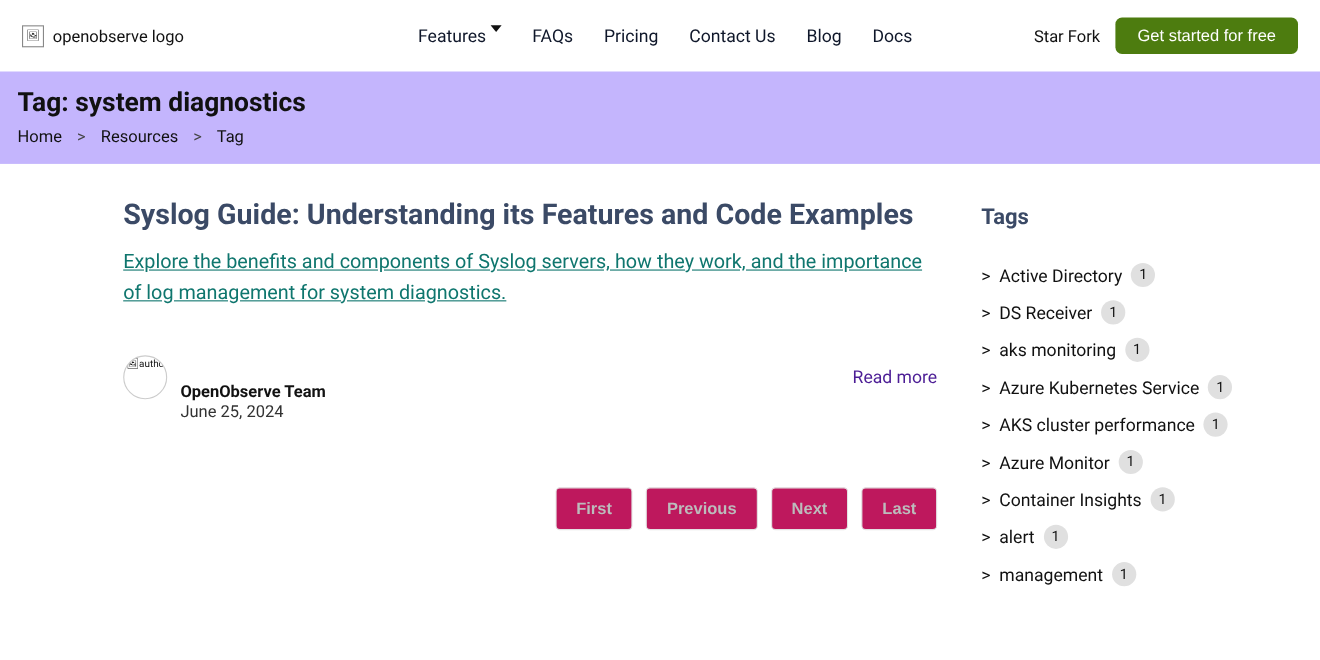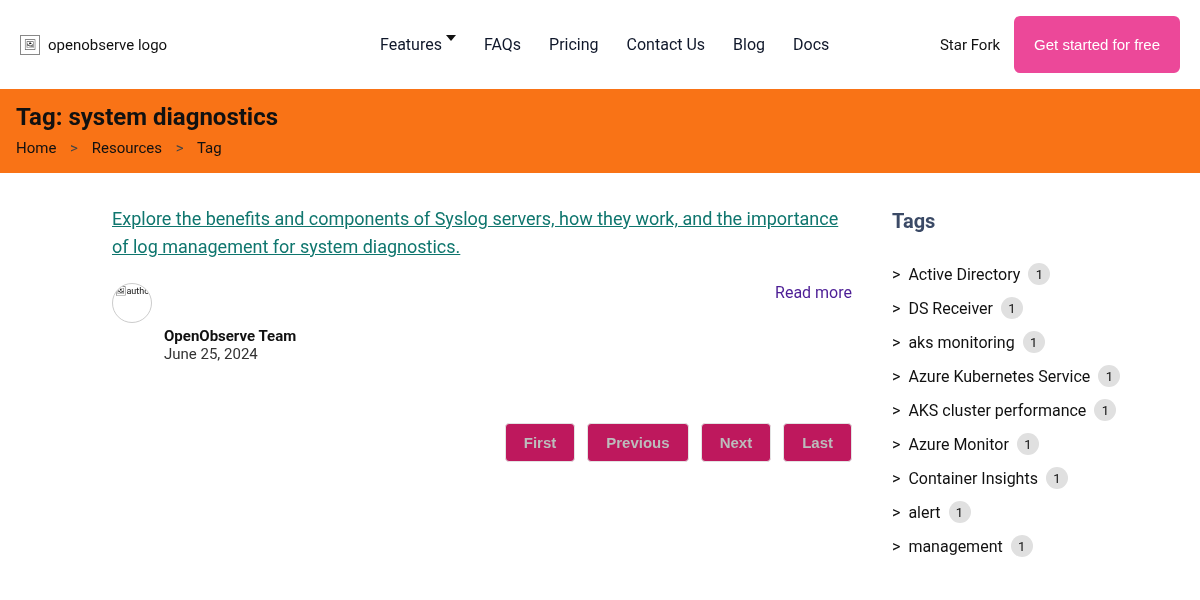--- a/index.html
+++ b/index.html
@@ -7,35 +7,35 @@
 
 
 .header { display:flex; align-items:center; padding:16px 20px; gap:20px; }
 .logo-wrap { display:flex; align-items:center; gap:8px; font-size:15px; color:#111; min-width:220px; }
 .logo-wrap .broken-img { width:20px; height:20px; border:1px solid #888; font-size:10px; text-align:center; line-height:18px; }
 .nav { display:flex; gap:28px; margin-left:120px; }
 .nav-item { font-size:16px; color:#0f172a; cursor:pointer; display:flex; align-items:flex-start; gap:4px; }
 .caret { width:0; height:0; border-left:5px solid transparent; border-right:5px solid transparent; border-top:6px solid #111; }
 .header-right { margin-left:auto; display:flex; align-items:center; gap:14px; }
 .star-fork { font-size:15px; color:#111; cursor:pointer; }
-.cta { background:#ec4899; color:#fff; border:none; border-radius:6px; padding:20px 20px; font-size:15px; cursor:pointer; font-weight:500; }
+.cta { background:#4d7c0f; color:#fff; border:none; border-radius:6px; padding:8px 20px; font-size:15px; cursor:pointer; font-weight:500; }
 
 
-.banner { background:#f97316; padding:14px 16px 16px; }
+.banner { background:#c4b5fd; padding:14px 16px 16px; }
 .banner-title { font-size:24px; font-weight:700; margin-bottom:8px; }
 .breadcrumb { font-size:15px; color:#111; }
 .breadcrumb .sep { margin:0 10px; color:#444; }
 .breadcrumb .crumb { cursor:pointer; }
 
 
 .main { display:flex; padding:32px 20px 0 112px; gap:40px; }
 .content { flex:1; max-width:740px; }
 .post-title { font-size:26px; font-weight:700; color:#3b4a66; margin-bottom:14px; cursor:pointer; }
 .excerpt { font-size:18px; color:#0f766e; line-height:1.55; margin-bottom:22px;text-decoration:underline; }
-.meta-row { display:flex; gap:12px; }
+.meta-row { display:flex; align-items:center; gap:12px; }
 .avatar { width:40px; height:40px; border:1px solid #ccc; border-radius:50%; font-size:9px; text-align:left; padding:2px; overflow:hidden; }
 .author-block { display:flex; flex-direction:column; }
 .author { font-size:15px; font-weight:700;margin-top:44px; }
 .date { font-size:15px; color:#333; }
 .readmore { margin-left:auto; color:#4c1d95; font-size:16px; cursor:pointer; }
 .pagination { display:flex; gap:12px; justify-content:flex-end; margin-top:60px; }
 .page-btn { border:1px solid #e3e3e3; background:#be185d; color:#bcbcbc; font-weight:600; font-size:15px; padding:10px 18px; border-radius:4px; cursor:pointer; }
 
 
 .sidebar { width:260px; }
@@ -85,20 +85,21 @@
     <span class="crumb">Home</span>
     <span class="sep">&gt;</span>
     <span class="crumb">Resources</span>
     <span class="sep">&gt;</span>
     <span class="crumb">Tag</span>
   </div>
 </div>
 
 <div class="main">
   <div class="content">
+    <h2 class="post-title">Syslog Guide: Understanding its Features and Code Examples</h2>
     <p class="excerpt">Explore the benefits and components of Syslog servers, how they work, and the importance of log management for system diagnostics.</p>
     <div class="meta-row">
       <div class="avatar">🖼<span>authc</span></div>
       <div class="author-block">
         <span class="author">OpenObserve Team</span>
         <span class="date">June 25, 2024</span>
       </div>
       <span class="readmore">Read more</span>
     </div>
     <div class="pagination">

